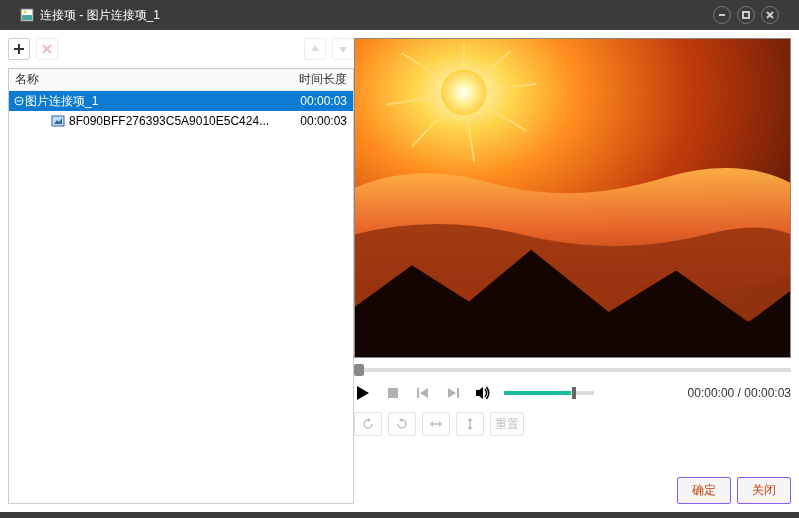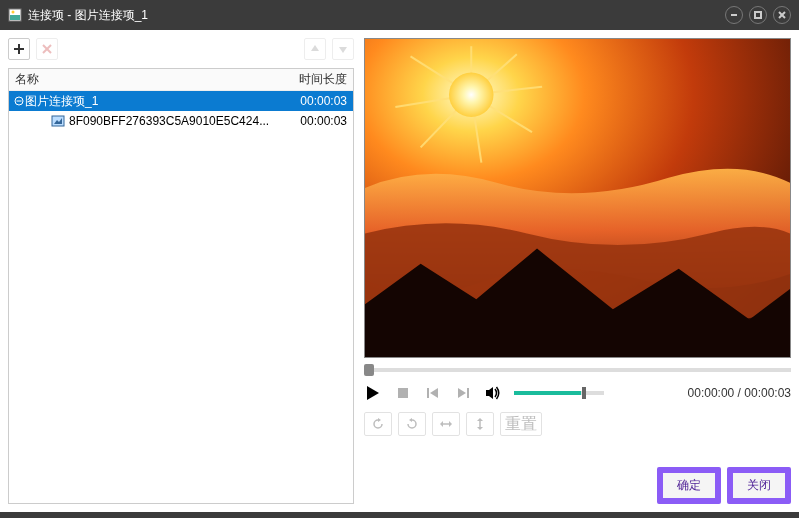--- a/index.html
+++ b/index.html
@@ -1,23 +1,23 @@
 <!DOCTYPE html>
 <html><head>
 <meta charset="utf-8">
 <style>
   * { box-sizing: border-box; margin: 0; padding: 0; font-family: "Microsoft YaHei", Arial, sans-serif; }
   body { width: 799px; height: 518px; background: #3b3b3b; overflow: hidden; }
-  .titlebar { height: 30px; background: #3b3b3b; display: flex; align-items: center; padding: 0 8px; color: #fff; font-size: 12px; }
+  .titlebar { height: 30px; background: #3b3b3b; display: flex; align-items: center; padding: 0 20px; color: #fff; font-size: 12px; }
   .titlebar .app-icon { width: 14px; height: 14px; margin-right: 6px; display: inline-block; }
   .titlebar .title { flex: 1; }
   .win-btns { display: flex; gap: 6px; }
   .win-btn { width: 18px; height: 18px; border: 1px solid #777; border-radius: 50%; display: flex; align-items: center; justify-content: center; cursor: pointer; }
   .win-btn svg { width: 10px; height: 10px; stroke: #ccc; fill: none; stroke-width: 2; }
-  .content { display: flex; height: 482px; background: #fff; gap: 10px; padding: 8px; }
+  .content { display: flex; height: 482px; background: #fff; padding: 8px; }
   .left { width: 346px; display: flex; flex-direction: column; gap: 8px; }
   .right { flex: 1; display: flex; flex-direction: column; }
   .toolbar { height: 22px; display: flex; align-items: center; gap: 6px; }
   .tbtn { width: 22px; height: 22px; border: 1px solid #ccc; background: #fff; display: flex; align-items: center; justify-content: center; cursor: pointer; border-radius: 2px; }
   .tbtn.disabled { opacity: 0.35; cursor: default; }
   .tbtn svg { width: 12px; height: 12px; }
   .spacer { flex: 1; }
   .list-container { border: 1px solid #ccc; flex: 1; display: flex; flex-direction: column; min-height: 240px; }
   .list-header { display: flex; background: #fafafa; border-bottom: 1px solid #eee; font-size: 12px; color: #333; height: 22px; align-items: center; }
   .lh-name { flex: 1; padding-left: 6px; }
@@ -36,23 +36,23 @@
   .track { margin-top: 6px; height: 12px; display: flex; align-items: center; }
   .track-line { flex: 1; height: 4px; background: #ddd; position: relative; }
   .track-knob { position: absolute; left: 0; top: -4px; width: 10px; height: 12px; background: #888; border-radius: 2px; }
   .controls { margin-top: 8px; display: flex; align-items: center; gap: 12px; }
   .pbtn { width: 18px; height: 18px; display: flex; align-items: center; justify-content: center; cursor: pointer; }
   .pbtn.disabled { opacity: 0.3; cursor: default; }
   .vol-slider { width: 90px; height: 4px; background: linear-gradient(to right, #1abc9c 0%, #1abc9c 75%, #ddd 75%, #ddd 100%); position: relative; }
   .vol-knob { position: absolute; left: 75%; top: -4px; width: 4px; height: 12px; background: #666; }
   .time { font-size: 12px; color: #333; margin-left: auto; }
   .tool-row { margin-top: 10px; display: flex; gap: 6px; }
-  .sqbtn { min-width: 28px; height: 24px; border: 1px solid #ccc; background: #fff; display: flex; align-items: center; justify-content: center; font-size: 16px; color: #888; border-radius: 2px; padding: 0 4px; opacity: 0.55; }
+  .sqbtn { min-width: 28px; height: 24px; border: 1px solid #ccc; background: #fff; display: flex; align-items: center; justify-content: center; font-size: 12px; color: #888; border-radius: 2px; padding: 0 4px; opacity: 0.55; }
   .footer { margin-top: auto; display: flex; justify-content: flex-end; gap: 6px; padding-top: 10px; }
-  .fbtn { border: 6px solid #8b5cf6; background: #f5f5f5; font-size: 12px; color: #4c1d95; padding: 4px 14px; cursor: pointer; border-radius: 2px; }
+  .fbtn { border: 1px solid #8b5cf6; background: #f5f5f5; font-size: 12px; color: #c2410c; padding: 4px 14px; cursor: pointer; border-radius: 2px; }
   .info-box b { font-weight: bold; }
 </style>
 </head>
 <body>
 
 <div class="titlebar">
   <span class="app-icon">
     <svg viewBox="0 0 14 14">
         <rect x="1" y="1" width="12" height="12" fill="#fff" stroke="#777"></rect>
         <rect x="2" y="7" width="10" height="5" fill="#4a9"></rect>

